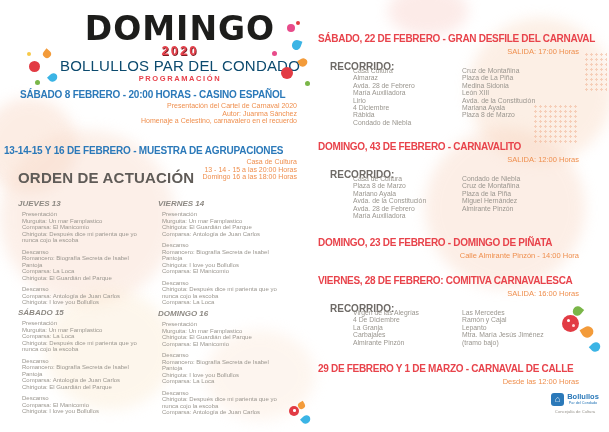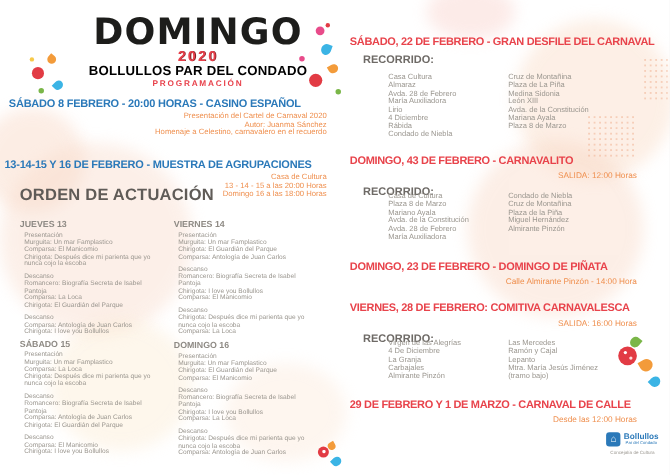--- a/index.html
+++ b/index.html
@@ -10,37 +10,37 @@
   .wm{position:absolute;border-radius:50%;filter:blur(7px);pointer-events:none;}
   .dots{position:absolute;background-image:radial-gradient(#f0b394 1.1px,transparent 1.3px);
         background-size:5px 5px;opacity:.55;pointer-events:none;}
 
   
   .logo{position:absolute;left:55px;top:13px;width:250px;text-align:center;}
   .logo-title{font-family:"DejaVu Sans",sans-serif;font-size:33px;font-weight:900;
               color:#1d1d1b;letter-spacing:1px;line-height:0.95;}
   .logo-year{font-size:13px;font-weight:bold;color:#e8414b;text-shadow:0.8px 0.8px 0 #7c1d24;
              letter-spacing:2px;line-height:1;}
-  .logo-town{font-size:12px;font-weight:bold;color:#000000;letter-spacing:.2px;line-height:1.05;margin-top:1px;}
+  .logo-town{font-size:15px;font-weight:normal;color:#0c4a6e;letter-spacing:.2px;line-height:1.05;margin-top:1px;}
   .logo-sub{font-size:7.5px;font-weight:bold;color:#e8414b;letter-spacing:1.6px;line-height:1.1;margin-top:1px;}
 
   
   .col-left{position:absolute;left:0;top:0;width:305px;height:432px;}
   .hdr-blue{font-size:10px;font-weight:bold;color:#2b79b9;letter-spacing:-0.2px;white-space:nowrap;}
-  .ev1-h{position:absolute;left:8px;top:89px;}
+  .ev1-h{position:absolute;left:20px;top:89px;}
   .ev1-d{position:absolute;left:0;top:102px;width:297px;text-align:right;}
   .ev2-h{position:absolute;left:4px;top:145px;}
   .ev2-d{position:absolute;left:0;top:158px;width:297px;text-align:right;}
   .detail{font-size:7px;line-height:7.6px;color:#ef8f4e;}
   .orden-title{position:absolute;left:18px;top:169px;font-size:15px;font-weight:bold;color:#5f5b57;letter-spacing:.2px;}
   .days{position:absolute;left:18px;top:199px;width:287px;height:230px;}
   .day{position:absolute;width:124px;}
   .day-0{left:0;top:0;}  .day-1{left:140px;top:0;}
   .day-2{left:0;top:109px;} .day-3{left:140px;top:110px;}
-  .day-title{font-size:8px;font-weight:bold;color:#8e8a84;margin:0 0 3px 0;}
+  .day-title{font-size:8px;font-weight:bold;color:#8e8a84;margin:0 0 3px 0;font-style:italic;}
   .act-group{margin:0 0 5px 0;padding-left:4px;}
   .act-line{font-size:6px;line-height:6.5px;color:#9a968f;}
 
   
   .col-right{position:absolute;left:312px;top:0;width:297px;height:432px;}
   .event{position:absolute;left:0;width:297px;}
   .ev-a{top:33px;} .ev-b{top:141px;} .ev-c{top:237px;} .ev-d{top:275px;} .ev-e{top:363px;}
   .hdr-red{font-size:10px;font-weight:bold;color:#e8434b;letter-spacing:-0.3px;
            padding-left:6px;white-space:nowrap;}
   .salida{font-size:7.5px;color:#ef8f4e;text-align:right;padding-right:30px;margin-top:3px;}
@@ -214,20 +214,21 @@
             </div>
           </div>
       </div>
     </div>
   </div>
 
   <div class="col-right">
 
     <section class="event ev-a">
       <div class="hdr-red">SÁBADO, 22 DE FEBRERO - GRAN DESFILE DEL CARNAVAL</div>
+      <div class="salida">SALIDA: 17:00 Horas</div>
       <div class="recorrido">RECORRIDO:</div>
       <div class="streets c1">
           <div class="street">Casa Cultura</div>
           <div class="street">Almaraz</div>
           <div class="street">Avda. 28 de Febrero</div>
           <div class="street">María Auxiliadora</div>
           <div class="street">Lirio</div>
           <div class="street">4 Diciembre</div>
           <div class="street">Rábida</div>
           <div class="street">Condado de Niebla</div>

